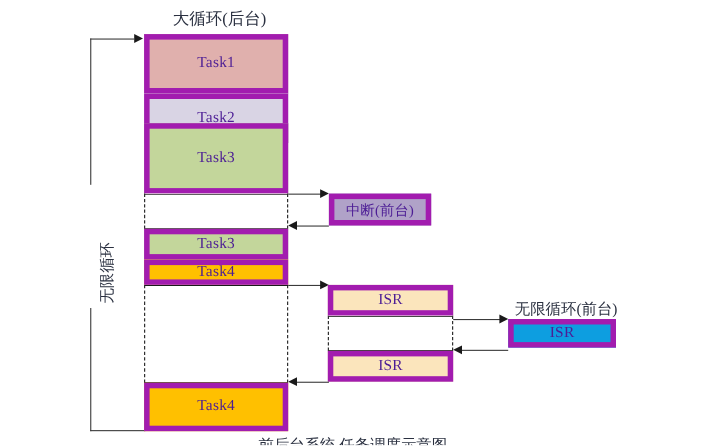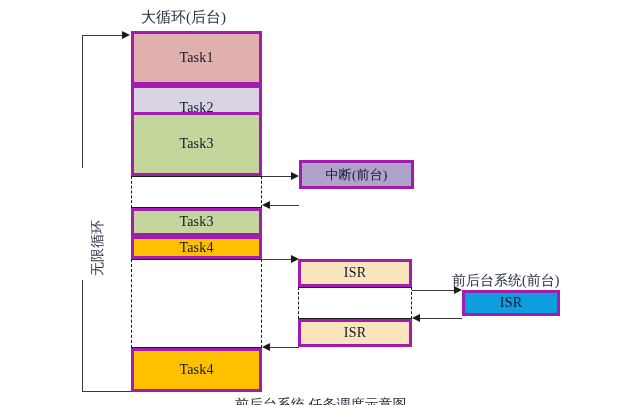--- a/index.html
+++ b/index.html
@@ -11,43 +11,44 @@
     position: relative;
     width: 641px;
     height: 405px;
     background: #ffffff;
     font-family: "Liberation Serif", "DejaVu Serif", serif;
     overflow: hidden;
   }
   .box {
     position: absolute;
     box-sizing: border-box;
-    border: 3px solid #a21caf;
+    border: 5px solid #a21caf;
     display: flex;
     align-items: center;
     justify-content: center;
-    color: #0f172a;
+    color: #4c1d95;
     font-size: 14px;
     letter-spacing: 0.2px;
     white-space: nowrap;
   }
   .gap-box {
     position: absolute;
     box-sizing: border-box;
     background: #ffffff;
     border-top: 1px solid #1a1a1a;
     border-bottom: 1px solid #1a1a1a;
     border-left: 1px dashed #1a1a1a;
     border-right: 1px dashed #1a1a1a;
   }
   .label {
     position: absolute;
     color: #2a3040;
     font-size: 15px;
     white-space: nowrap;
+    margin-left: 16px;
   }
   .vlabel {
     position: absolute;
     color: #2a3040;
     font-size: 14px;
     white-space: nowrap;
     transform-origin: 0 0;
     transform: rotate(-90deg);
   }
   .line {
@@ -118,35 +119,35 @@
   <div class="gap-box" style="left:131px; top:259px; width:131px; height:89px;"></div>
 
   <div class="box" style="left:131px; top:348px; width:131px; height:44px; background:#ffc000;">Task4</div>
 
   <div class="line hline" style="left:262px; top:176px; width:30px;"></div>
   <div class="arrowhead arrow-right" style="left:291px; top:171.5px;"></div>
 
   <div class="line hline" style="left:268px; top:205px; width:31px;"></div>
   <div class="arrowhead arrow-left" style="left:262px; top:200.5px;"></div>
 
-  <div class="box" style="left:299px; top:160px; width:115px; height:29px; background:#b0a2c8; font-size:13px;">中断(前台)</div>
+  <div class="box" style="left:299px; top:176px; width:93px; height:29px; background:#b0a2c8; font-size:13px;">中断(前台)</div>
 
   <div class="line hline" style="left:262px; top:259px; width:30px;"></div>
   <div class="arrowhead arrow-right" style="left:291px; top:254.5px;"></div>
 
   <div class="box" style="left:298px; top:259px; width:114px; height:28px; background:#fbe5bc;">ISR</div>
 
   <div class="gap-box" style="left:298px; top:287px; width:114px; height:32px;"></div>
 
   <div class="box" style="left:298px; top:319px; width:114px; height:28px; background:#fbe5bc;">ISR</div>
 
   <div class="line hline" style="left:268px; top:347px; width:31px;"></div>
   <div class="arrowhead arrow-left" style="left:262px; top:342.5px;"></div>
 
-  <div class="label" style="left:452px; top:272px; font-size:14px;">前后台系统(前台)</div>
+  <div class="label" style="left:452px; top:272px; font-size:14px;">无限循环(前台)</div>
 
   <div class="line hline" style="left:412px; top:290px; width:43px;"></div>
   <div class="arrowhead arrow-right" style="left:454px; top:285.5px;"></div>
 
   <div class="box" style="left:462px; top:290px; width:98px; height:26px; background:#0d9ee0;">ISR</div>
 
   <div class="line hline" style="left:418px; top:318px; width:44px;"></div>
   <div class="arrowhead arrow-left" style="left:412px; top:313.5px;"></div>
 
   <div class="caption-clip">

